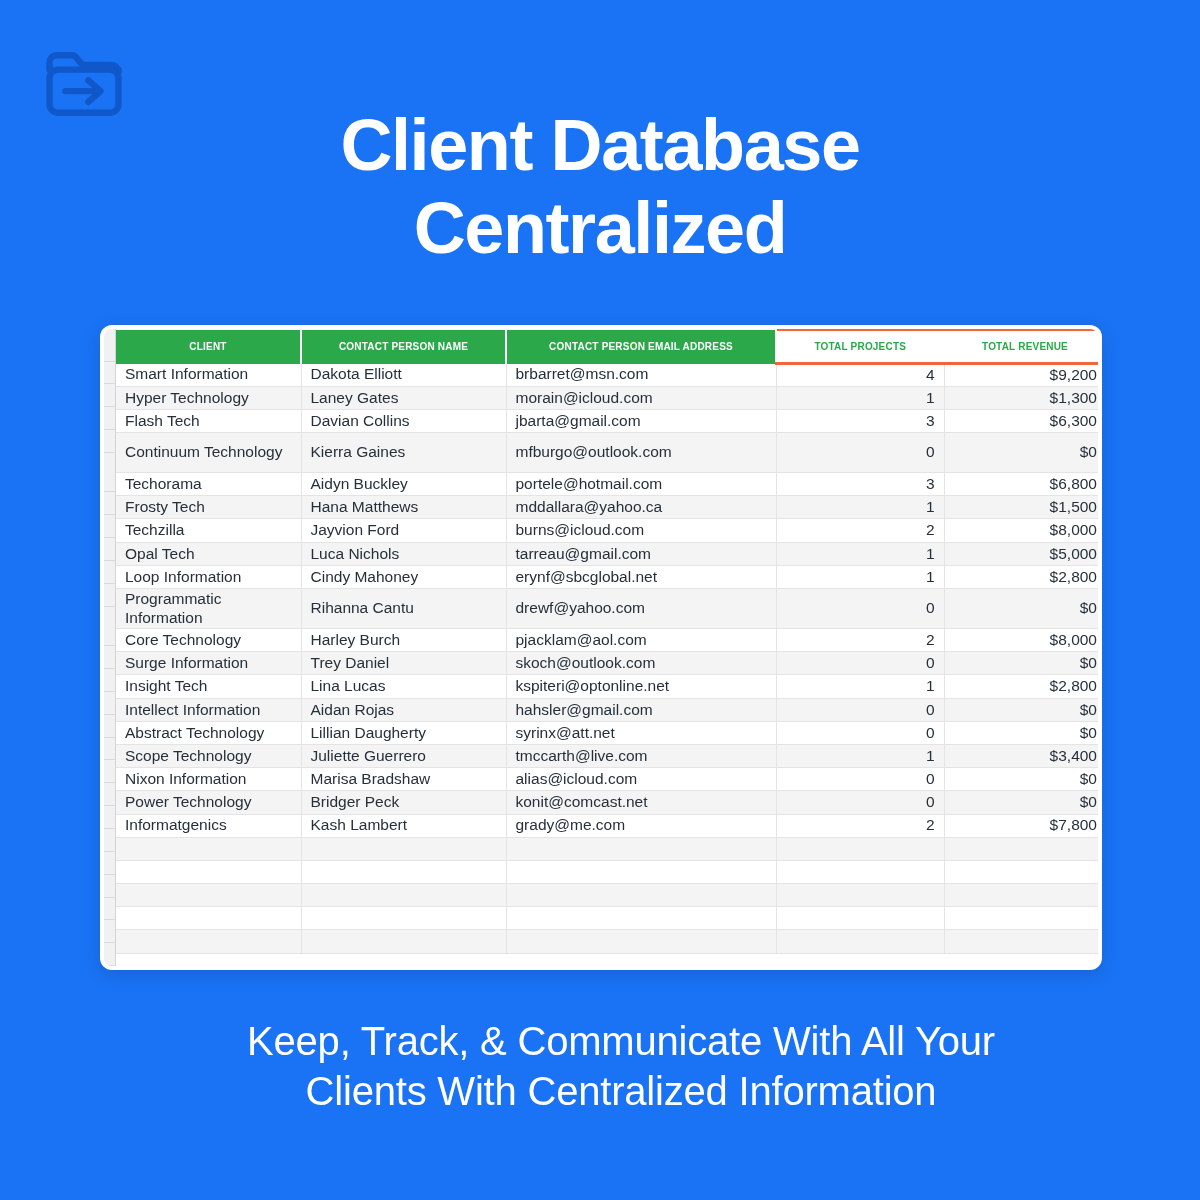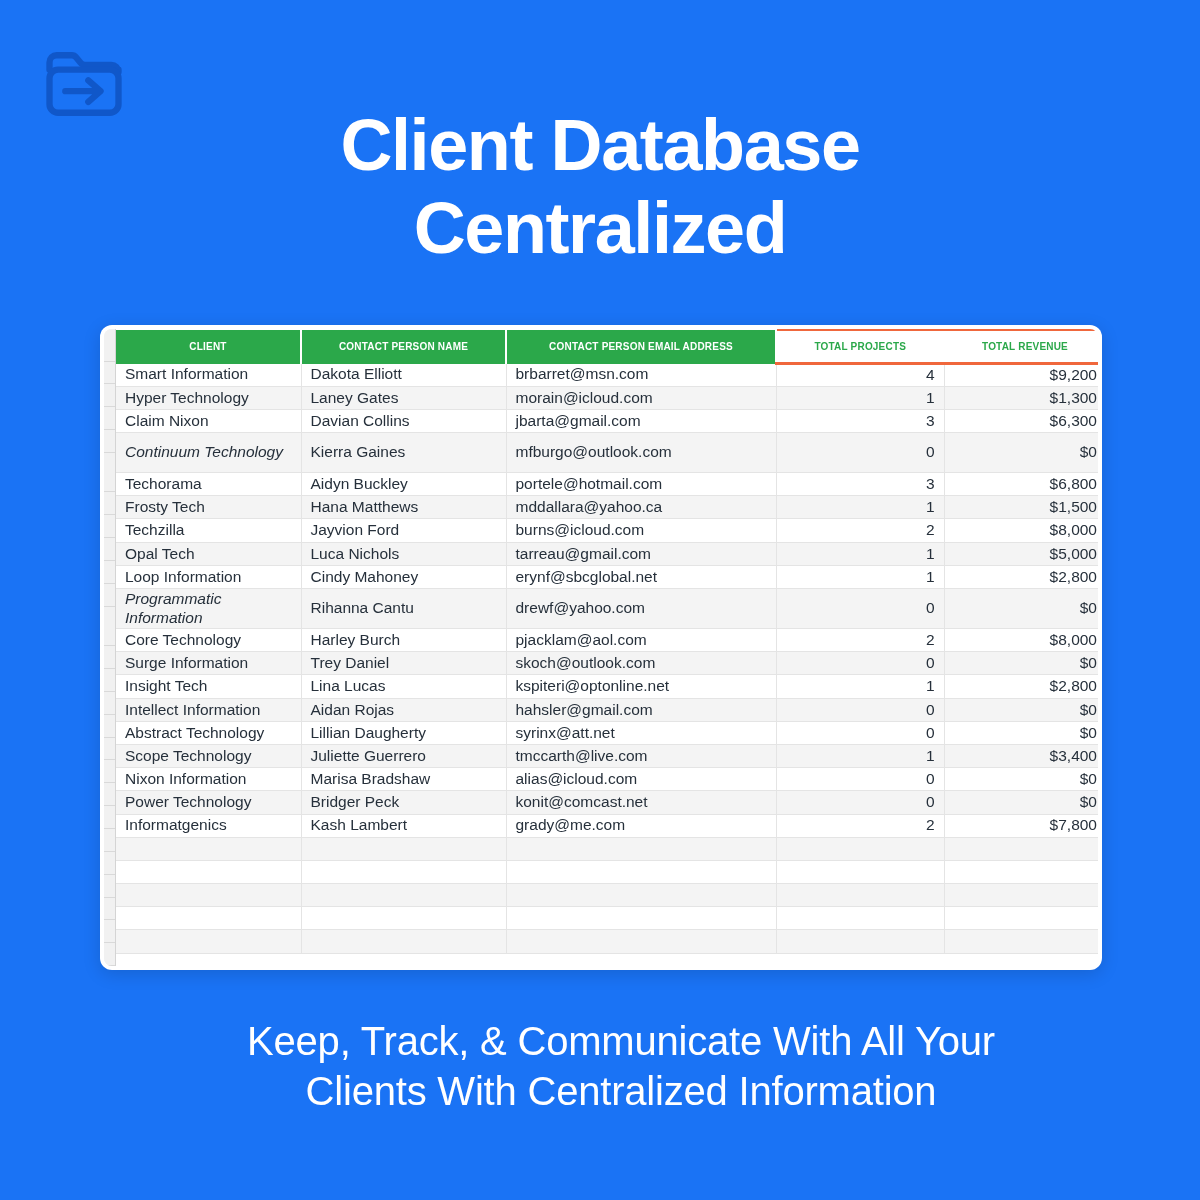--- a/index.html
+++ b/index.html
@@ -125,21 +125,21 @@
   tbody td {
     height: 23.2px;
     padding: 0 9px;
     border-bottom: 1px solid #e4e4e4;
     border-right: 1px solid #e4e4e4;
     white-space: nowrap;
     overflow: hidden;
     vertical-align: middle;
     line-height: 1.18;
   }
-  tbody td.wrap { white-space: normal; font-style: italic; }
+  tbody td.wrap { white-space: normal; }
   tbody tr.tall td { height: 40px; }
   tbody td.num { text-align: right; }
   tbody tr:nth-child(even) td { background: #f4f4f4; }
   tbody tr:nth-child(odd)  td { background: #ffffff; }
   tbody td.last { border-right: none; }
 
   
   .caption {
     position: absolute;
     top: 1016px;
@@ -229,21 +229,21 @@
               <td class="num last">$9,200</td>
             </tr>
             <tr>
               <td class="">Hyper Technology</td>
               <td class="">Laney Gates</td>
               <td class="">morain@icloud.com</td>
               <td class="num">1</td>
               <td class="num last">$1,300</td>
             </tr>
             <tr>
-              <td class="">Claim Nixon</td>
+              <td class="">Flash Tech</td>
               <td class="">Davian Collins</td>
               <td class="">jbarta@gmail.com</td>
               <td class="num">3</td>
               <td class="num last">$6,300</td>
             </tr>
             <tr class="tall">
               <td class="wrap">Continuum Technology</td>
               <td class="">Kierra Gaines</td>
               <td class="">mfburgo@outlook.com</td>
               <td class="num">0</td>

